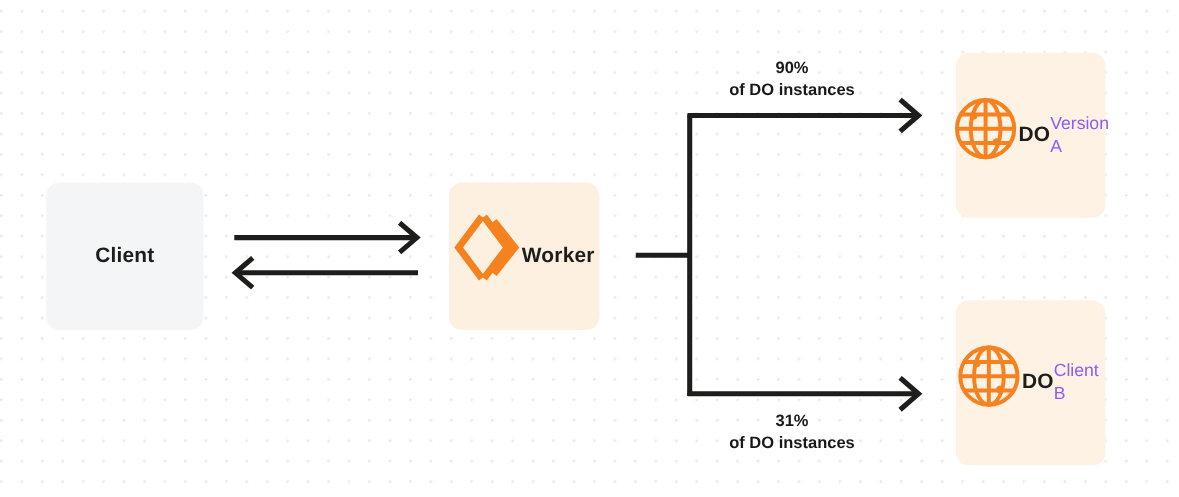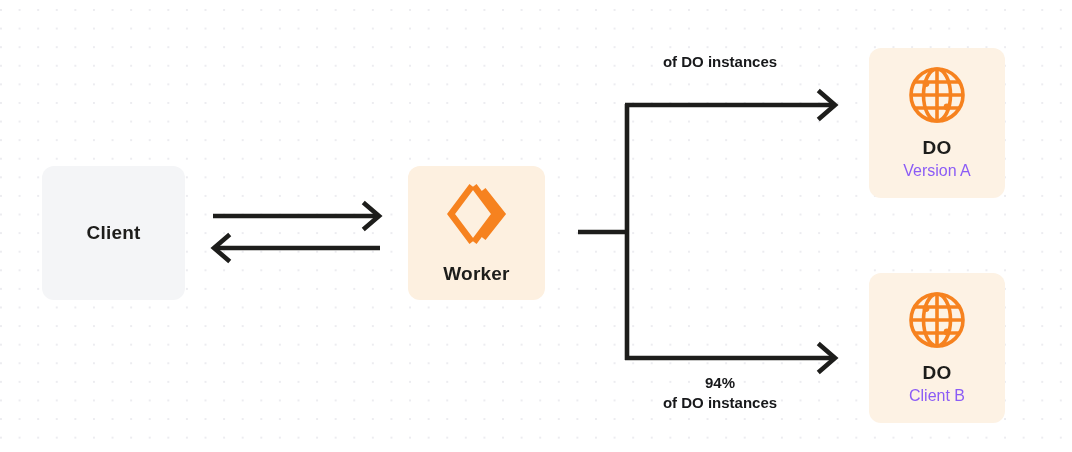--- a/index.html
+++ b/index.html
@@ -17,21 +17,21 @@
     background-position: 0px 9px;
     overflow: hidden;
     font-family: "Liberation Sans", sans-serif;
   }
 
   
   .node {
     position: absolute;
     border-radius: 12px;
     display: flex;
-    flex-direction: column;
+    flex-direction: row;
     align-items: center;
     justify-content: center;
     box-sizing: border-box;
   }
   .node-client {
     left: 42px;  top: 166px;
     width: 143px; height: 134px;
     background: #f4f5f7;
   }
   .node-worker {
@@ -169,21 +169,22 @@
         </g>
         <circle cx="19" cy="18.5" r="3.4" fill="#f6821f"></circle>
         <circle cx="40" cy="42" r="3.4" fill="#f6821f"></circle>
       </svg>
     </div>
     <div class="node-title">DO</div>
     <div class="node-sub">Client B</div>
   </div>
 
   <div class="edge-label label-top">
+    <span class="pct">90%</span>
     <span class="desc">of DO instances</span>
   </div>
 
   <div class="edge-label label-bottom">
-    <span class="pct">94%</span>
+    <span class="pct">31%</span>
     <span class="desc">of DO instances</span>
   </div>
 
 </div>
 
 </body></html>

